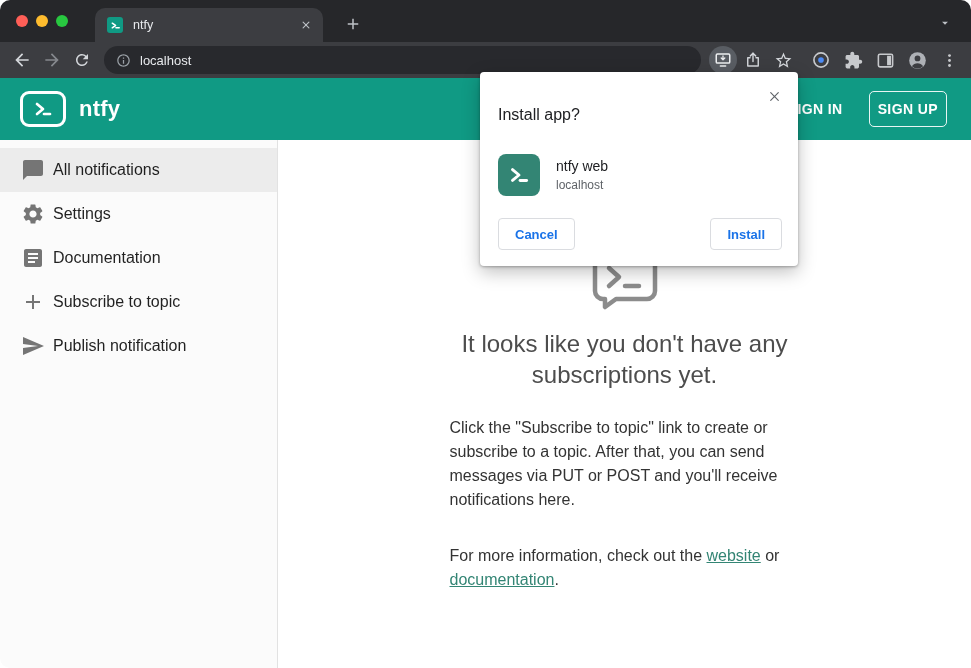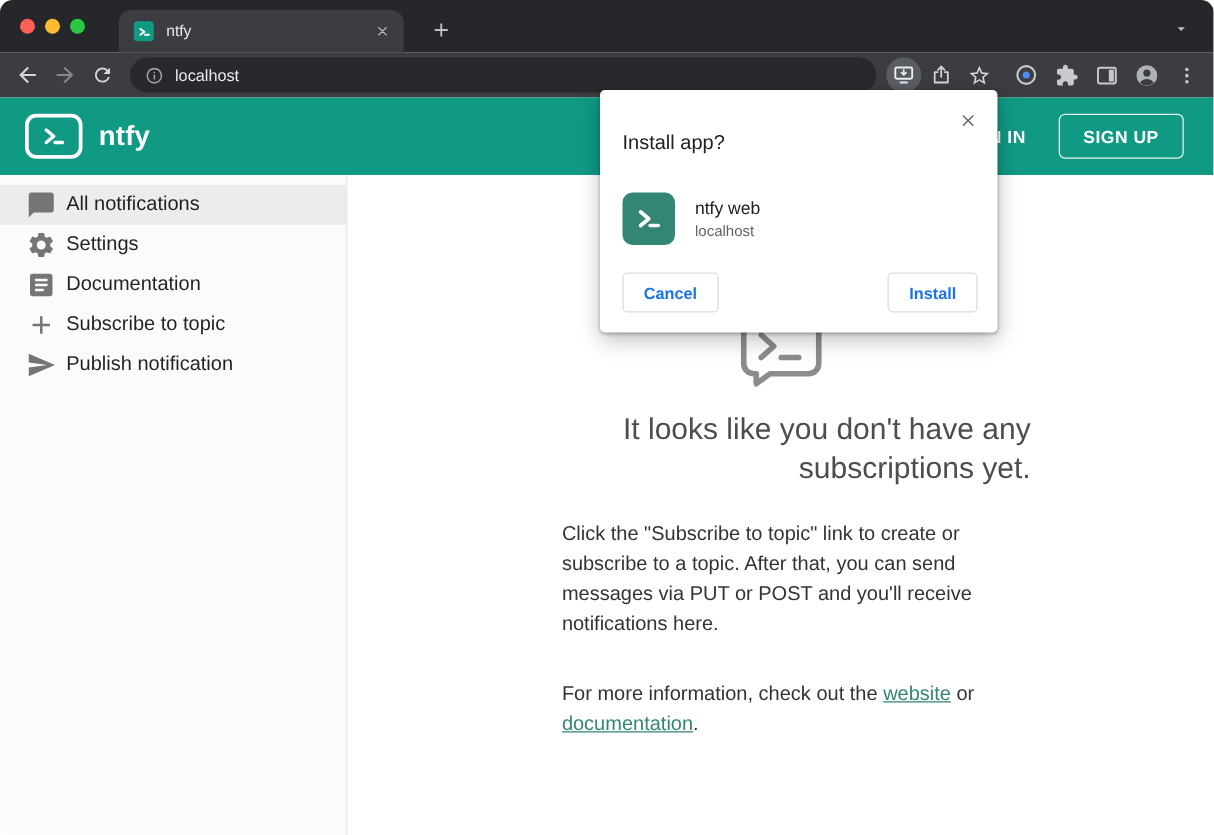--- a/index.html
+++ b/index.html
@@ -58,37 +58,37 @@
   .applogo {
     width:46px; height:36px; border:3px solid #fff; border-radius:9px;
     display:flex; align-items:center; justify-content:center; flex:none;
   }
   .brand { font-size:22px; font-weight:700; margin-left:13px; letter-spacing:0.2px; }
   .spacer { flex:1; }
   .hdr-btn {
     background:none; border:none; color:#fff; font-family:inherit;
     font-size:14px; font-weight:700; letter-spacing:0.4px; cursor:pointer; padding:9px 12px;
   }
-  .hdr-btn.outlined { border:1.5px solid rgba(255,255,255,0.9); border-radius:5px; padding:9px 19px; margin-left:14px; }
+  .hdr-btn.outlined { border:1.5px solid rgba(255,255,255,0.9); border-radius:5px; padding:9px 8px; margin-left:14px; }
 
   
   .content { display:flex; height:528px; }
   .sidebar {
     width:278px; flex:none; background:#fbfbfb; border-right:1px solid #e2e2e2; padding-top:8px;
   }
-  .side-item { height:32px; display:flex; align-items:center; padding-left:21px; cursor:pointer; }
+  .side-item { height:44px; display:flex; align-items:center; padding-left:21px; cursor:pointer; }
   .side-item.selected { background:#ececec; }
   .side-icon { width:24px; height:24px; color:#757575; margin-right:8px; flex:none; display:flex; align-items:center; justify-content:center; }
   .side-label { font-size:16px; color:rgba(0,0,0,0.87); }
 
   .main { flex:1; background:#fff; display:flex; flex-direction:column; align-items:center; }
   .empty-icon { margin-top:112px; color:#8c8c8c; }
   .empty-heading {
     margin:18px 0 0; font-size:24px; font-weight:400; line-height:1.3;
-    color:#4d4d4d; text-align:right; max-width:400px;
+    color:#4d4d4d; text-align:center; max-width:400px;
   }
   .empty-body, .empty-more { width:350px; font-size:16px; line-height:24px; color:#333333; }
   .empty-body { margin-top:26px; }
   .empty-more { margin-top:16px; }
   .tlink { color:var(--link); text-decoration:underline; cursor:pointer; }
 
   
   .dialog {
     position:absolute; left:480px; top:72px; width:318px; z-index:60;
     background:#fff; border-radius:4px;

